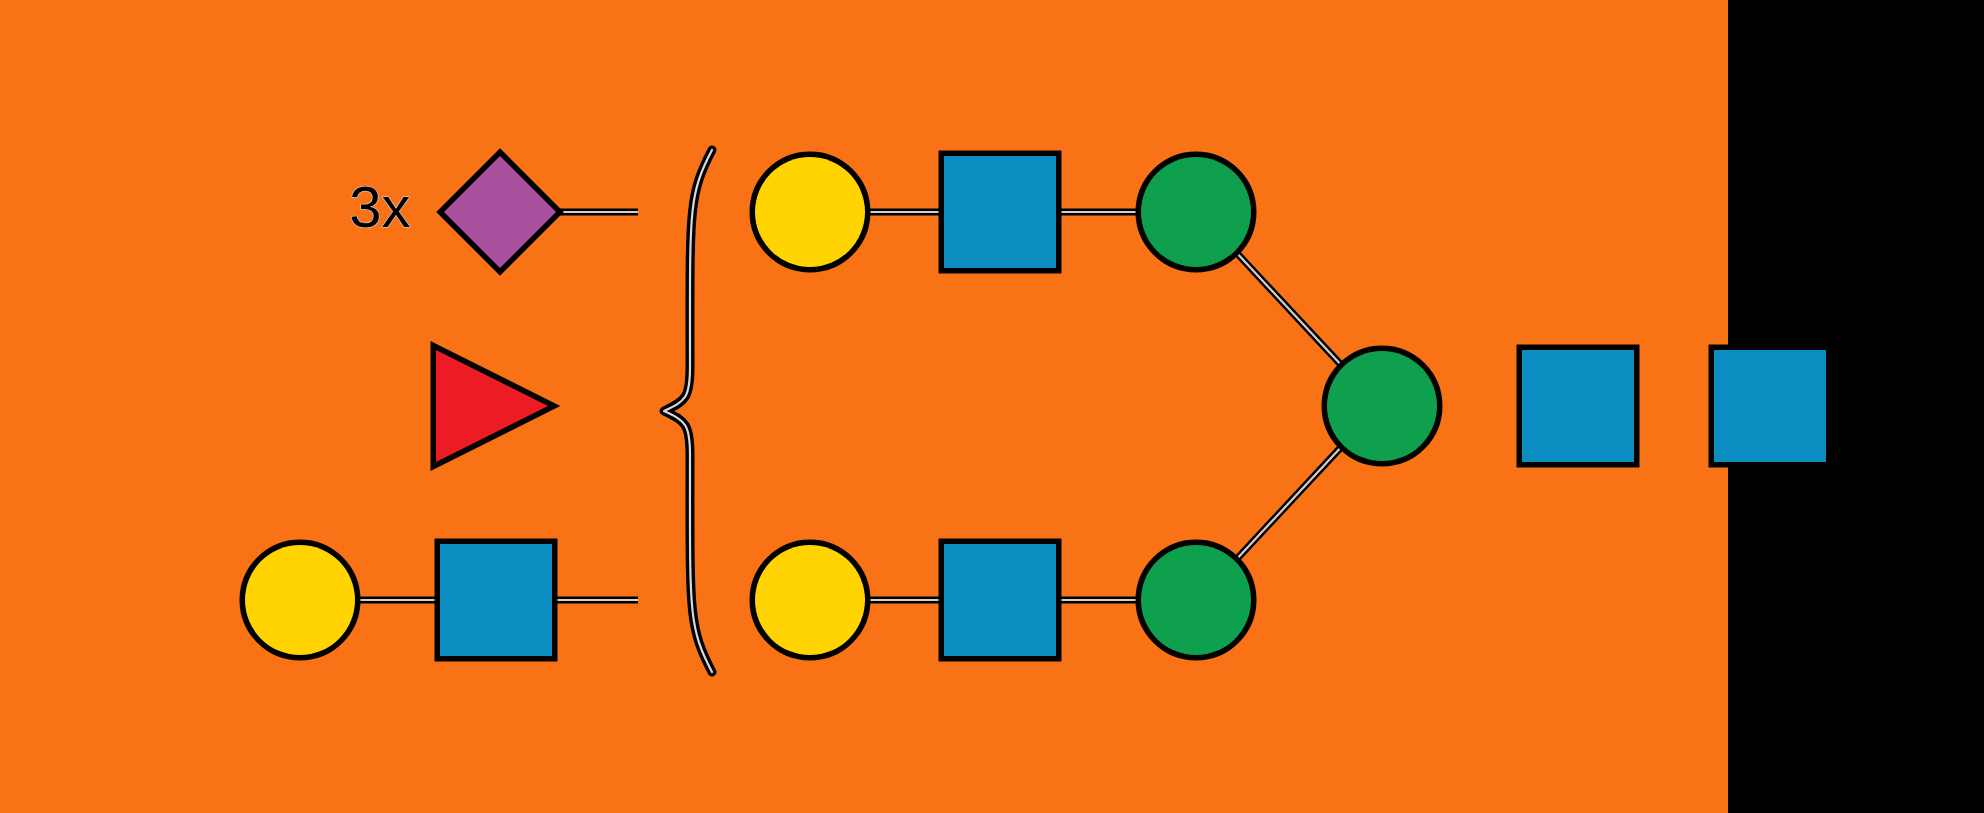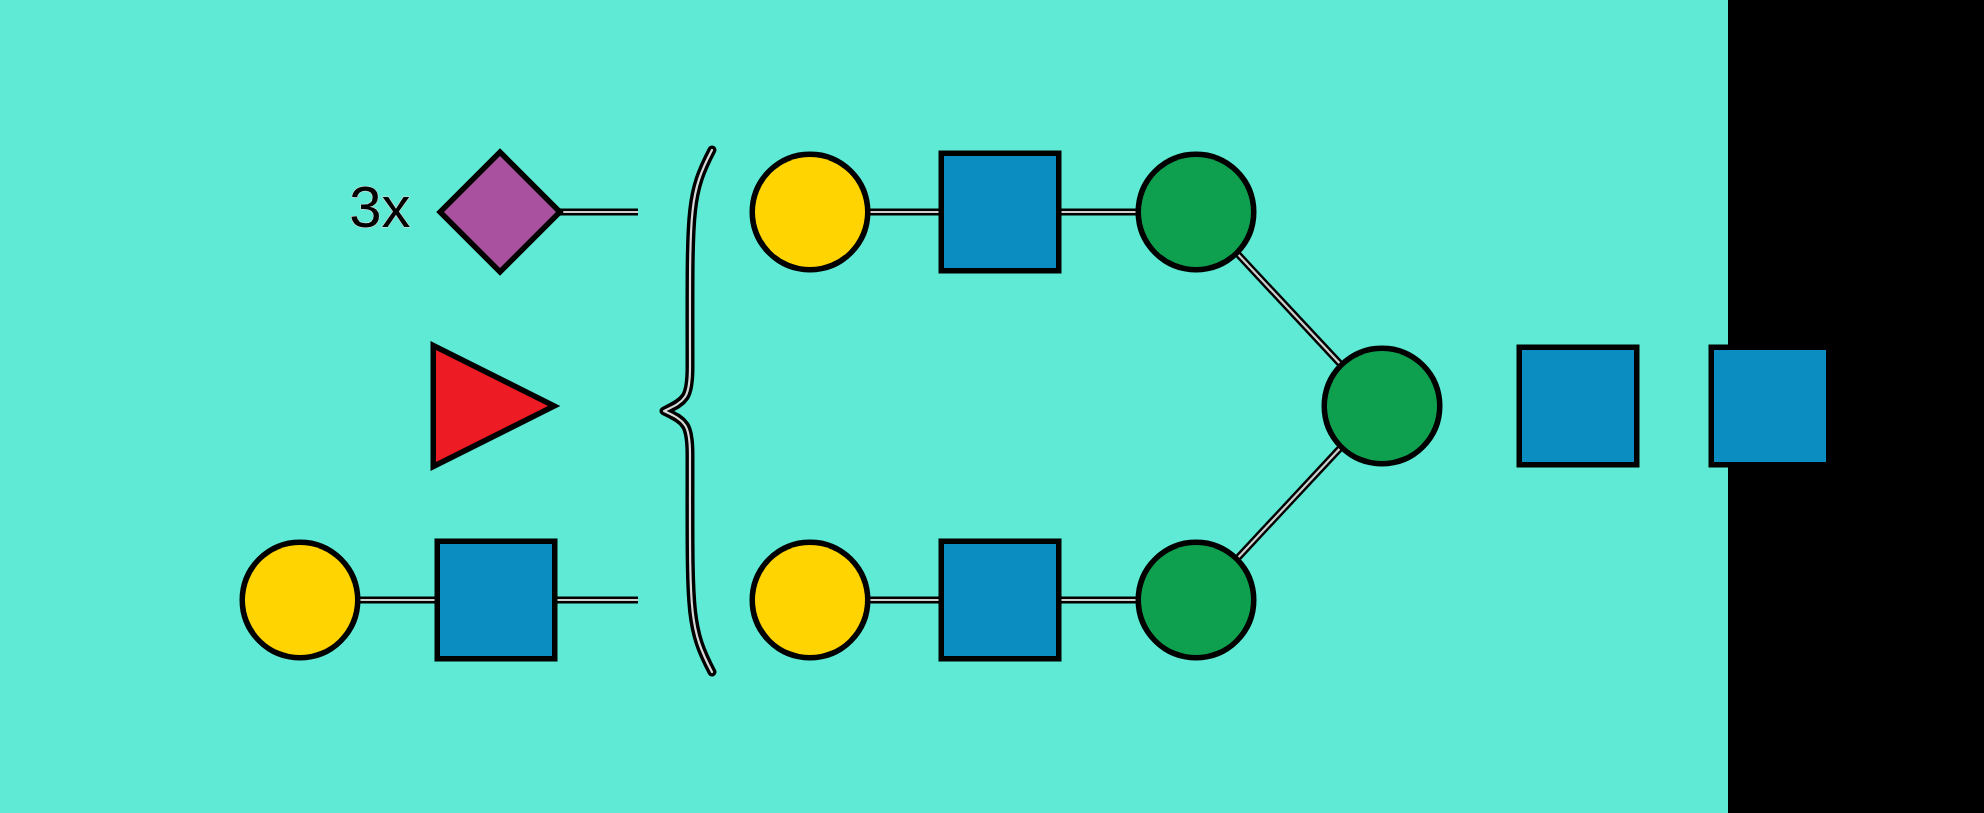--- a/index.html
+++ b/index.html
@@ -11,21 +11,21 @@
   body {
     width: 1984px;
     height: 813px;
     font-family: "Liberation Sans", sans-serif;
     overflow: hidden;
   }
   #canvas-root {
     position: relative;
     width: 1728px;
     height: 813px;
-    background: #5eead4;
+    background: #f97316;
   }
   #glycan-svg {
     position: absolute;
     top: 0;
     left: 0;
     width: 1984px;
     height: 813px;
     display: block;
   }
   .repeat-label {

